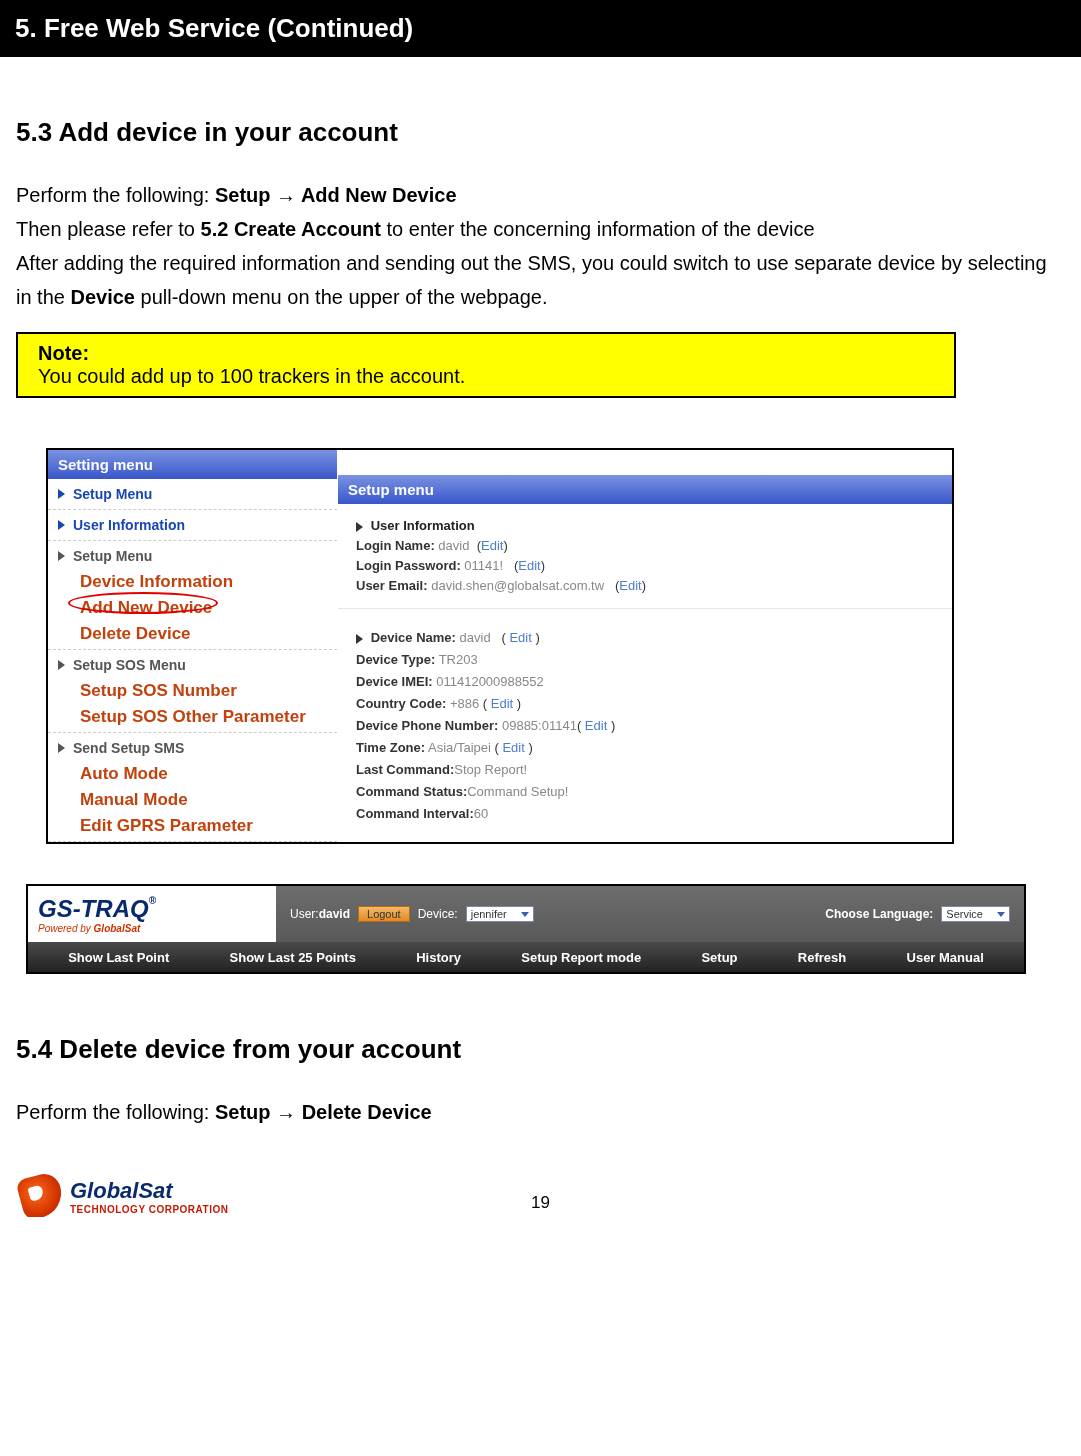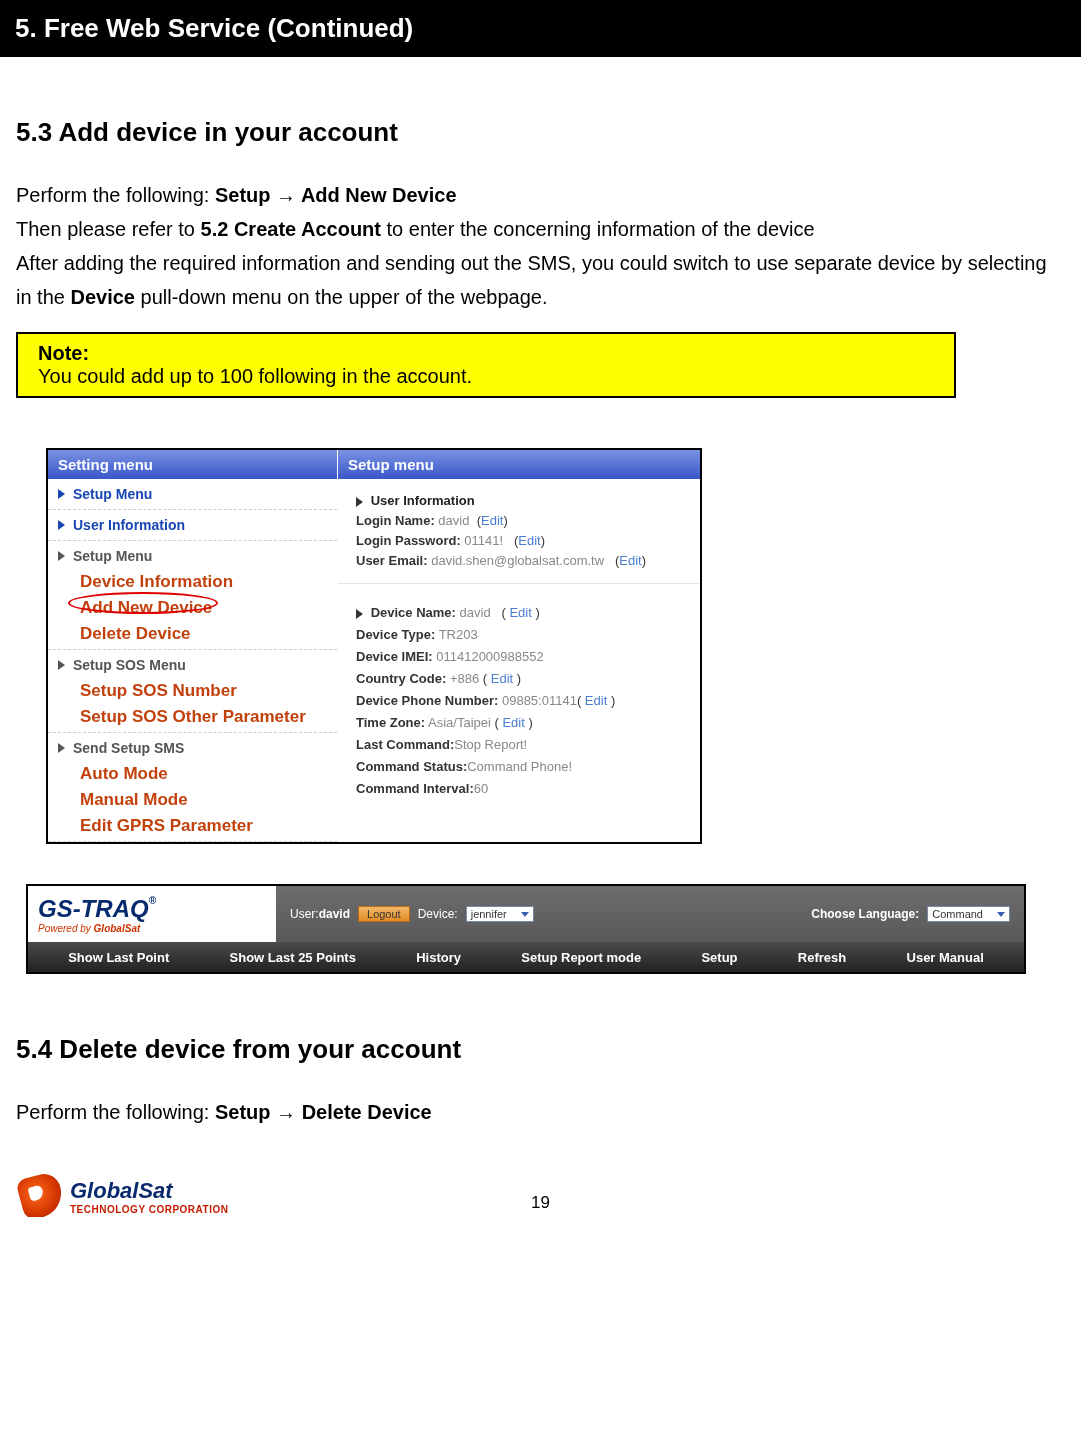--- a/index.html
+++ b/index.html
@@ -37,25 +37,26 @@
     background: #ffff00;
     padding: 8px 20px;
     font-size: 20px;
     margin: 10px 0 50px 0;
     width: 940px;
   }
   .note-box .note-title { font-weight: bold; }
   
   .shot1 {
     border: 2px solid #000;
-    width: 656px;
+    width: 908px;
     margin: 0 0 40px 30px;
     display: flex;
     font-size: 13px;
     background: #fff;
+    align-items: flex-end;
   }
   .left-pane {
     width: 290px;
     border-right: 1px solid #fff;
     background: #fff;
   }
   .pane-head {
     background: linear-gradient(#7a93e2, #3956c9);
     color: #fafcff;
     font-weight: bold;
@@ -250,21 +251,21 @@
     <span>Then please refer to </span>
     <b>5.2 Create Account</b>
     <span> to enter the concerning information of the device</span><br>
     <span>After adding the required information and sending out the SMS, you could switch to use separate device by selecting in the </span>
     <b>Device</b>
     <span> pull-down menu on the upper of the webpage.</span>
   </div>
 
   <div class="note-box">
     <div class="note-title">Note:</div>
-    <div>You could add up to 100 following in the account.</div>
+    <div>You could add up to 100 trackers in the account.</div>
   </div>
 
   <div class="shot1">
     <div class="left-pane">
       <div class="pane-head">Setting menu</div>
 
       <div class="menu-group">
         <div class="menu-item">
           <span class="menu-arrow"></span>
           <span>Setup Menu</span>
@@ -358,21 +359,21 @@
         </div>
         <div class="info-row">
           <b>Time Zone:</b>
           <span class="val-gray">Asia/Taipei</span>
           ( <span class="edit-link">Edit</span> )
         </div>
         <div class="info-row">
           <b>Last Command:</b><span class="val-gray">Stop Report!</span>
         </div>
         <div class="info-row">
-          <b>Command Status:</b><span class="val-gray">Command Phone!</span>
+          <b>Command Status:</b><span class="val-gray">Command Setup!</span>
         </div>
         <div class="info-row">
           <b>Command Interval:</b><span class="val-gray">60</span>
         </div>
       </div>
     </div>
   </div>
 
   <div class="shot2">
     <div class="topbar">
@@ -390,21 +391,21 @@
         </span>
         <span class="logout-btn">Logout</span>
         <span>Device:</span>
         <span class="device-sel">
           <span>jennifer</span>
           <span class="sel-caret"></span>
         </span>
         <span class="spacer"></span>
         <b>Choose Language:</b>
         <span class="lang-sel">
-          <span>Command</span>
+          <span>Service</span>
           <span class="sel-caret"></span>
         </span>
       </div>
     </div>
     <div class="navbar2">
       <span class="nav-item2">Show Last Point</span>
       <span class="nav-item2">Show Last 25 Points</span>
       <span class="nav-item2">History</span>
       <span class="nav-item2">Setup Report mode</span>
       <span class="nav-item2">Setup</span>

